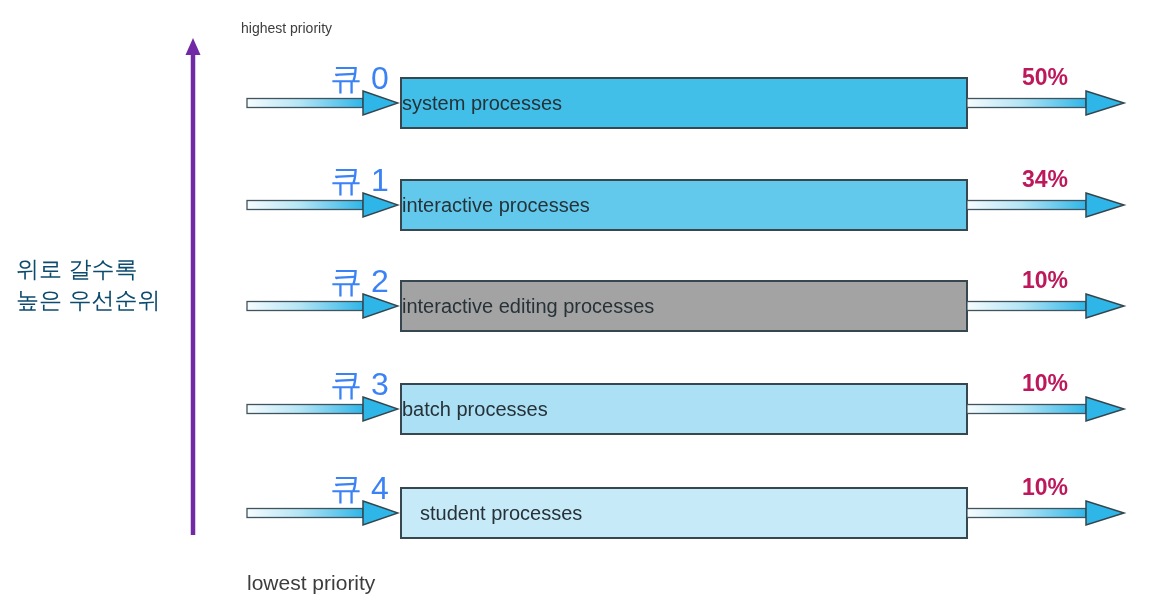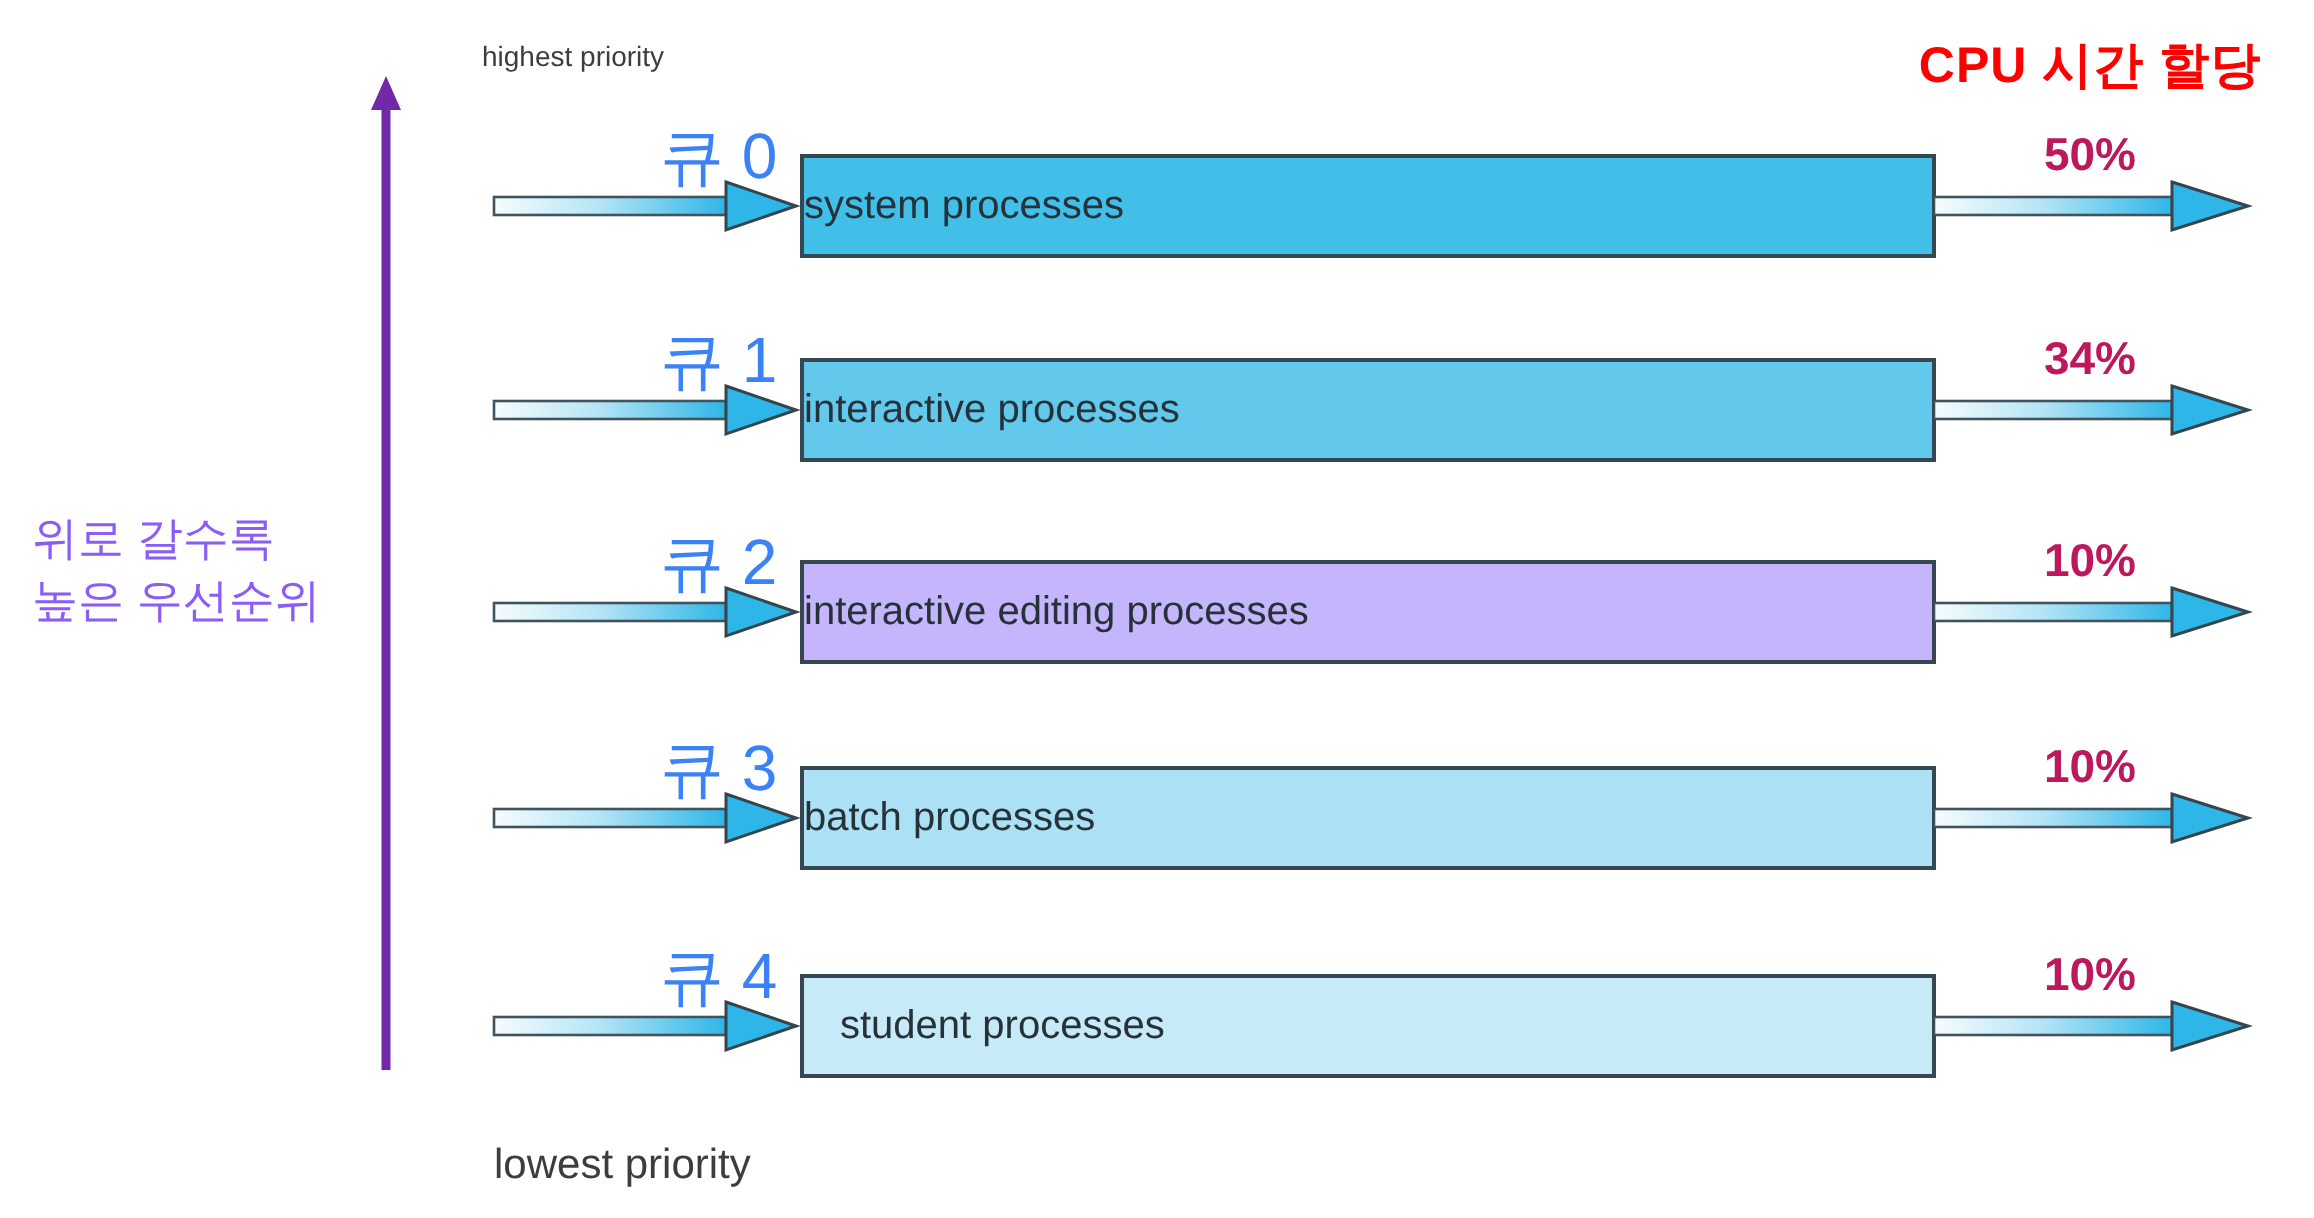--- a/index.html
+++ b/index.html
@@ -10,21 +10,21 @@
     font-family:"Liberation Sans","DejaVu Sans",sans-serif;
     overflow:hidden;
   }
   .static-label{position:absolute;white-space:nowrap;}
   .priority-top{left:241px;top:20px;font-size:14px;color:#3d3d3d;}
   .priority-bottom{left:247px;top:571px;font-size:21px;color:#3d3d3d;}
   .cpu-title{left:950px;top:16px;width:190px;text-align:center;
     font-size:25px;font-weight:bold;color:#ff0000;letter-spacing:0.5px;}
   .side-label{
     left:16px;top:254px;font-size:23px;line-height:31px;
-    color:#8b5cf6;white-space:nowrap;
+    color:#0c4a6e;white-space:nowrap;
   }
   .axis-arrow{position:absolute;left:182px;top:38px;}
   .row{position:absolute;left:0;width:100%;height:52px;}
   .queue-label{
     position:absolute;left:330px;top:-20px;
     font-size:32px;color:#3b82f6;white-space:nowrap;
   }
   .arrow-in{position:absolute;left:246px;top:11px;}
   .arrow-out{position:absolute;left:967px;top:11px;}
   .queue-box{
@@ -54,21 +54,20 @@
     </defs>
   </svg>
 
   <svg class="axis-arrow" width="22" height="500">
     <polygon points="11,0 18.5,17 3.5,17" fill="#7129a5"></polygon>
     <line x1="11" y1="14" x2="11" y2="497" stroke="#7129a5" stroke-width="4.5"></line>
   </svg>
 
   <div class="static-label priority-top">highest priority</div>
   <div class="static-label priority-bottom">lowest priority</div>
-  <div class="static-label cpu-title">CPU 시간 할당</div>
   <div class="static-label side-label">
     <span>위로 갈수록</span><br>
     <span>높은 우선순위</span>
   </div>
 
   <div class="row r0">
     <div class="queue-label">큐 0</div>
     <svg class="arrow-in" width="154" height="30">
       <rect x="1" y="10.5" width="116" height="9" fill="url(#arrowGrad)" stroke="#41535c" stroke-width="1.3"></rect>
       <polygon points="117,3 152,15 117,27" fill="#2fb6e8" stroke="#35454d" stroke-width="1.5"></polygon>
@@ -98,21 +97,21 @@
     </svg>
     <div class="share-label">34%</div>
   </div>
 
   <div class="row r2">
     <div class="queue-label">큐 2</div>
     <svg class="arrow-in" width="154" height="30">
       <rect x="1" y="10.5" width="116" height="9" fill="url(#arrowGrad)" stroke="#41535c" stroke-width="1.3"></rect>
       <polygon points="117,3 152,15 117,27" fill="#2fb6e8" stroke="#35454d" stroke-width="1.5"></polygon>
     </svg>
-    <div class="queue-box" style="background-color: #c4b5fd;">
+    <div class="queue-box" style="background-color: #a3a3a3;">
       <span>interactive editing processes</span>
     </div>
     <svg class="arrow-out" width="160" height="30">
       <rect x="0" y="10.5" width="119" height="9" fill="url(#arrowGrad)" stroke="#41535c" stroke-width="1.3"></rect>
       <polygon points="119,3 157,15 119,27" fill="#2fb6e8" stroke="#35454d" stroke-width="1.5"></polygon>
     </svg>
     <div class="share-label">10%</div>
   </div>
 
   <div class="row r3">

